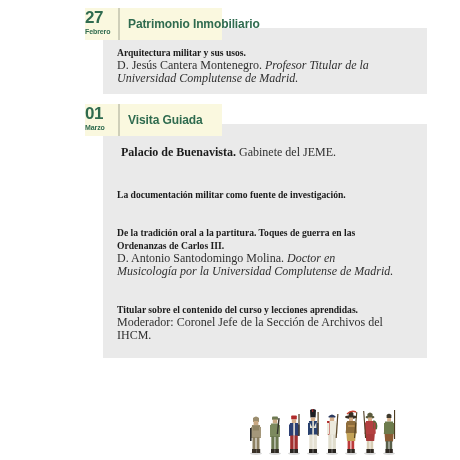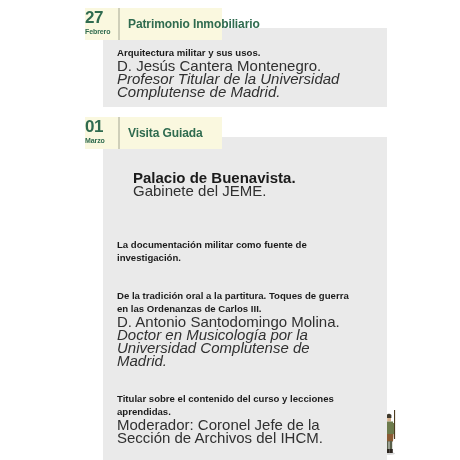--- a/index.html
+++ b/index.html
@@ -78,52 +78,53 @@
     color: #2f6b4f;
     white-space: nowrap;
     letter-spacing: -0.1px;
   }
 
   
   .session-body {
     position: relative;
     background: #eaeaea;
     margin-left: 103px;
-    width: 284px;
+    width: 324px;
     box-sizing: border-box;
     padding: 8px 30px 9px 14px;
     margin-top: -12px;
     padding-top: 18px;
     z-index: 1;
+    font-family: Liberation Serif, serif;
   }
 
   .entry-title {
     font-size: 9.6px;
     font-weight: bold;
     color: #1b1b1b;
     line-height: 13px;
     margin: 0;
   }
 
   .entry-speaker {
-    font-size: 15px;
+    font-size: 12px;
     color: #303030;
     line-height: 13px;
     margin: 0;
   }
 
   .entry-speaker .role {
     font-style: italic;
   }
 
   .inline-title {
-    font-size: 15px;
+    font-size: 12px;
     line-height: 13px;
     color: #1b1b1b;
-    margin: 16px;
+    margin: 4px;
   }
   .inline-title b { font-weight: bold; }
   .inline-title span { font-weight: normal; color: #303030; }
 
   
   .gap-sm { height: 10px; }
 
   
   #soldiers {
     position: absolute;

